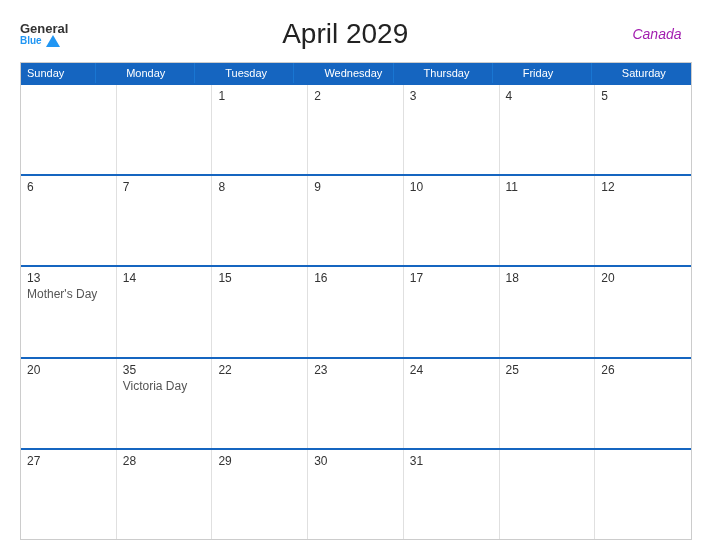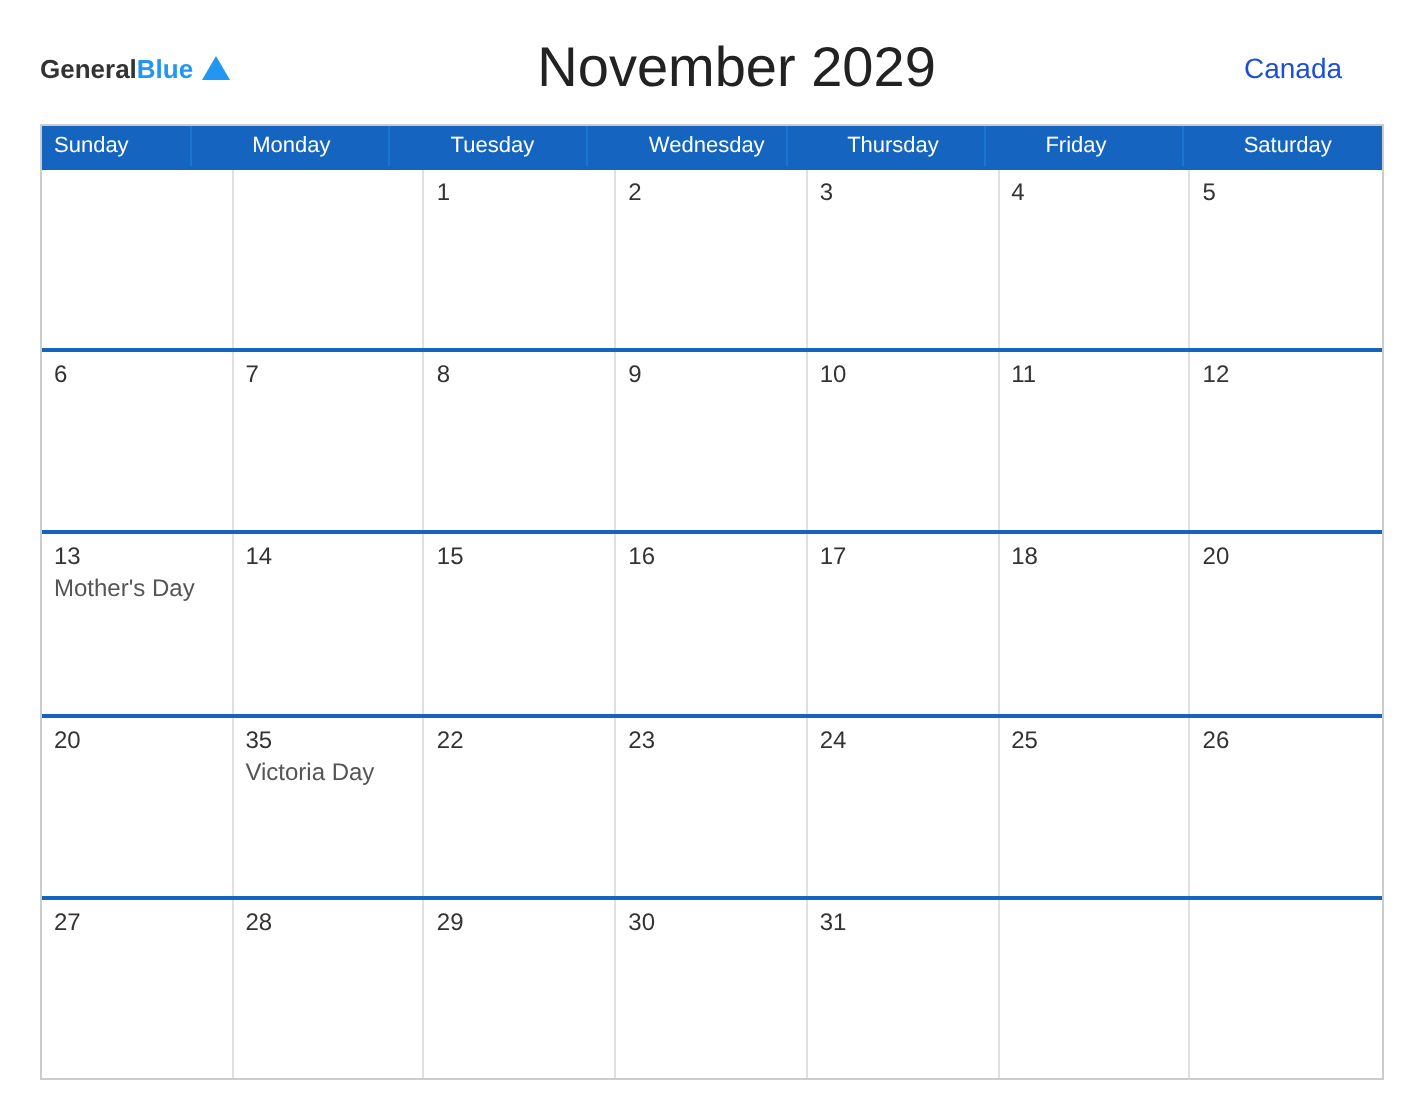--- a/index.html
+++ b/index.html
@@ -18,29 +18,30 @@
       flex-direction: column;
     }
     .header {
       display: flex;
       align-items: center;
       justify-content: space-between;
       margin-bottom: 12px;
     }
     .logo {
       display: flex;
+      flex-direction: column;
       line-height: 1;
     }
     .logo-general {
       font-size: 13px;
       font-weight: bold;
       color: #333;
     }
     .logo-blue {
-      font-size: 13px;
+      font-size: 10px;
       font-weight: bold;
       color: #2196F3;
       display: flex;
       align-items: center;
       gap: 2px;
     }
     .logo-triangle {
       width: 0;
       height: 0;
       border-left: 7px solid transparent;
@@ -51,23 +52,24 @@
     }
     .title {
       font-size: 28px;
       font-weight: normal;
       color: #222;
       text-align: center;
       flex: 1;
     }
     .country {
       font-size: 14px;
-      color: #1d4ed8;
-      text-align: left;
+      color: #a21caf;
+      text-align: center;
       min-width: 70px;
+      font-style: italic;
     }
     .calendar {
       flex: 1;
       display: flex;
       flex-direction: column;
       border: 1px solid #ccc;
     }
     .cal-header {
       display: grid;
       grid-template-columns: repeat(7, 1fr);
@@ -124,21 +126,21 @@
 
 <div class="page">
   <div class="header">
     <div class="logo">
       <span class="logo-general">General</span>
       <span class="logo-blue">
         <span>Blue</span>
         <span class="logo-triangle"></span>
       </span>
     </div>
-    <div class="title">November 2029</div>
+    <div class="title">April 2029</div>
     <div class="country">Canada</div>
   </div>
 
   <div class="calendar">
     <div class="cal-header">
       <div class="cal-header-cell">Sunday</div>
       <div class="cal-header-cell">Monday</div>
       <div class="cal-header-cell">Tuesday</div>
       <div class="cal-header-cell">Wednesday</div>
       <div class="cal-header-cell">Thursday</div>

